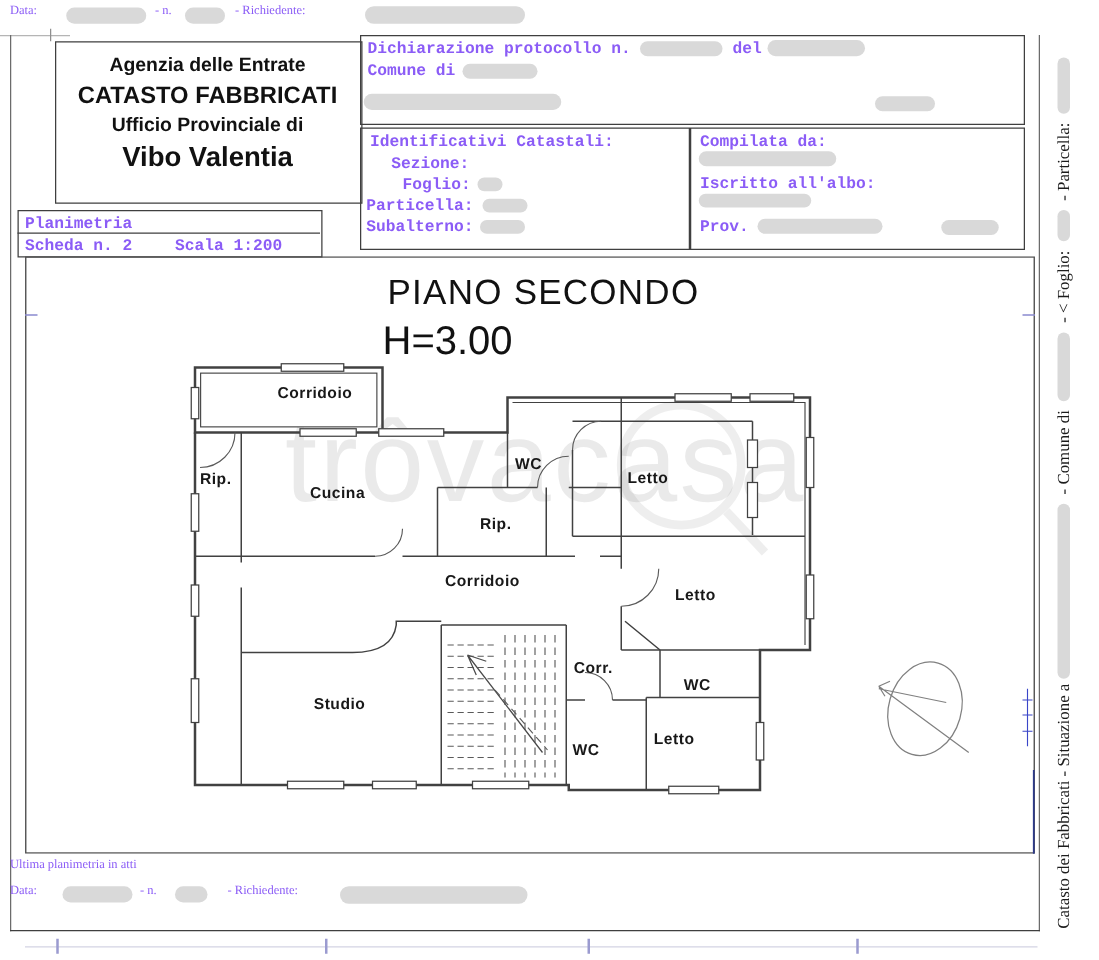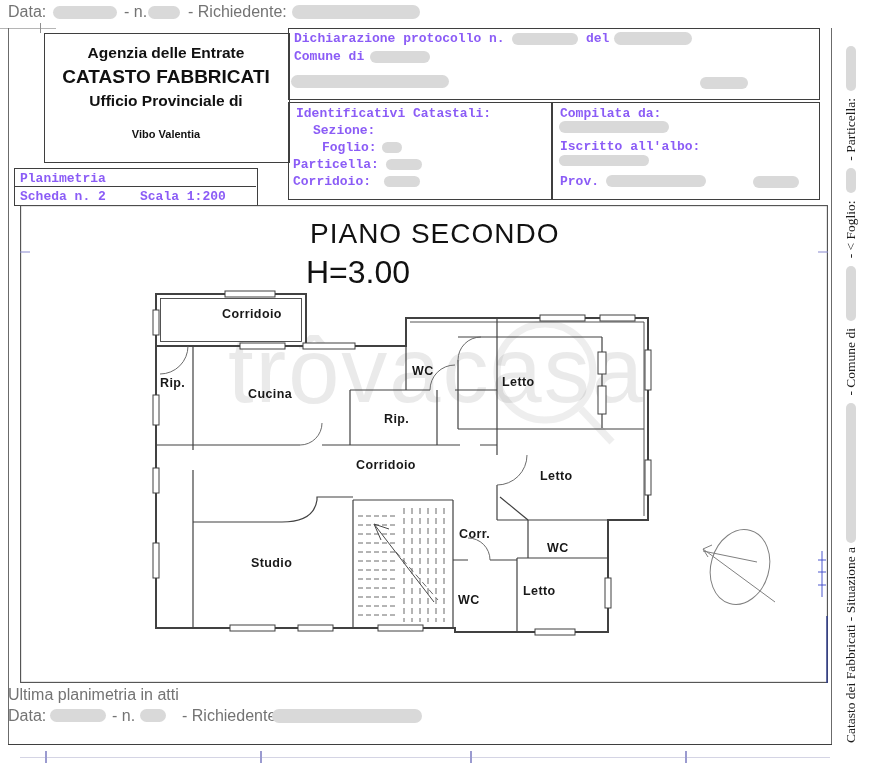--- a/index.html
+++ b/index.html
@@ -1,19 +1,19 @@
 <!DOCTYPE html>
 <html style="--redaction: #d9d9d9; --wall: #414141; --tick: #8a8ad0; --navy: #2d3a8c; --wm: rgba(90,90,90,0.13);"><head>
 <meta charset="utf-8">
 <style>
   html,body{margin:0;padding:0;background:#ffffff;}
   #page{position:relative;width:879px;height:768px;background:#ffffff;overflow:hidden;
         font-family:"Liberation Serif",serif;color:#1a1a1a;}
   .abs{position:absolute;}
-  .serif{font-family:Liberation Sans, sans-serif;font-size:16px;color:#737373;white-space:pre;}
+  .serif{font-family:Liberation Serif, serif;font-size:10px;color:#8b5cf6;white-space:pre;}
   .mono{font-family:"Liberation Mono","DejaVu Sans Mono",monospace;font-weight:700;font-size:13px;color:#8b5cf6;white-space:pre;}
   .sans{font-family:Liberation Sans, sans-serif;}
   .pill{position:absolute;background:var(--redaction,#d9d9d9);border-radius:7px;}
   .box{position:absolute;border:1.4px solid #3f3f3f;background:transparent;}
   .line{position:absolute;background:#555;}
   .rlab{position:absolute;font-family:"Liberation Sans",sans-serif;font-size:12.5px;font-weight:700;
         letter-spacing:.4px;color:#181818;white-space:pre;}
   .hdr{display:flex;flex-direction:column;align-items:center;text-align:center;
        font-family:"Liberation Sans",sans-serif;font-weight:700;color:#111;}
   .watermark{position:absolute;font-family:"Liberation Sans",sans-serif;font-weight:400;
@@ -53,21 +53,21 @@
   <div class="line" style="left:40px;top:23px;width:1px;height:10px;background:#8f8f8f"></div>
   <div class="line" style="left:8px;top:28px;width:1px;height:717px;background:#6b6b6b"></div>
   <div class="line" style="left:831px;top:28px;width:1px;height:717px;background:#6b6b6b"></div>
   <div class="line" style="left:8px;top:744px;width:824px;height:1px;background:#3f3f3f"></div>
 
   <div class="box" style="left:44px;top:33px;width:244px;height:128px"></div>
   <div class="abs hdr" style="left:46px;top:44px;width:240px">
     <div style="font-size:15.5px">Agenzia delle Entrate</div>
     <div style="font-size:19px;margin-top:4px">CATASTO FABBRICATI</div>
     <div style="font-size:15.5px;margin-top:4px">Ufficio Provinciale di</div>
-    <div style="font-size:11px;margin-top:18px">Vibo Valentia</div>
+    <div style="font-size:22px;margin-top:3px">Vibo Valentia</div>
   </div>
 
   <div class="box" style="left:14px;top:168px;width:242px;height:36px;border-width:1.2px"></div>
   <div class="line" style="left:14px;top:186px;width:242px;height:1px;background:#3f3f3f"></div>
   <span class="abs mono" style="left:20px;top:171px">Planimetria</span>
   <span class="abs mono" style="left:20px;top:189px">Scheda n. 2</span>
   <span class="abs mono" style="left:140px;top:189px">Scala 1:200</span>
 
   <div class="box" style="left:288px;top:28px;width:530px;height:70px;border-width:1px"></div>
   <span class="abs mono" style="left:294px;top:31px">Dichiarazione protocollo n.</span>
@@ -79,21 +79,21 @@
   <div class="pill" style="left:291px;top:75px;width:158px;height:13px"></div>
   <div class="pill" style="left:700px;top:77px;width:48px;height:12px"></div>
 
   <div class="box" style="left:288px;top:102px;width:262px;height:96px;border-width:1px"></div>
   <span class="abs mono" style="left:296px;top:106px">Identificativi Catastali:</span>
   <span class="abs mono" style="left:313px;top:123px">Sezione:</span>
   <span class="abs mono" style="left:322px;top:140px">Foglio:</span>
   <div class="pill" style="left:382px;top:142px;width:20px;height:11px"></div>
   <span class="abs mono" style="left:293px;top:157px">Particella:</span>
   <div class="pill" style="left:386px;top:159px;width:36px;height:11px"></div>
-  <span class="abs mono" style="left:293px;top:174px">Corridoio:</span>
+  <span class="abs mono" style="left:293px;top:174px">Subalterno:</span>
   <div class="pill" style="left:384px;top:176px;width:36px;height:11px"></div>
 
   <div class="box" style="left:552px;top:102px;width:266px;height:96px;border-width:1px"></div>
   <span class="abs mono" style="left:560px;top:106px">Compilata da:</span>
   <div class="pill" style="left:559px;top:121px;width:110px;height:12px"></div>
   <span class="abs mono" style="left:560px;top:139px">Iscritto all'albo:</span>
   <div class="pill" style="left:559px;top:155px;width:90px;height:11px"></div>
   <span class="abs mono" style="left:560px;top:174px">Prov.</span>
   <div class="pill" style="left:606px;top:175px;width:100px;height:12px"></div>
   <div class="pill" style="left:753px;top:176px;width:46px;height:12px"></div>

